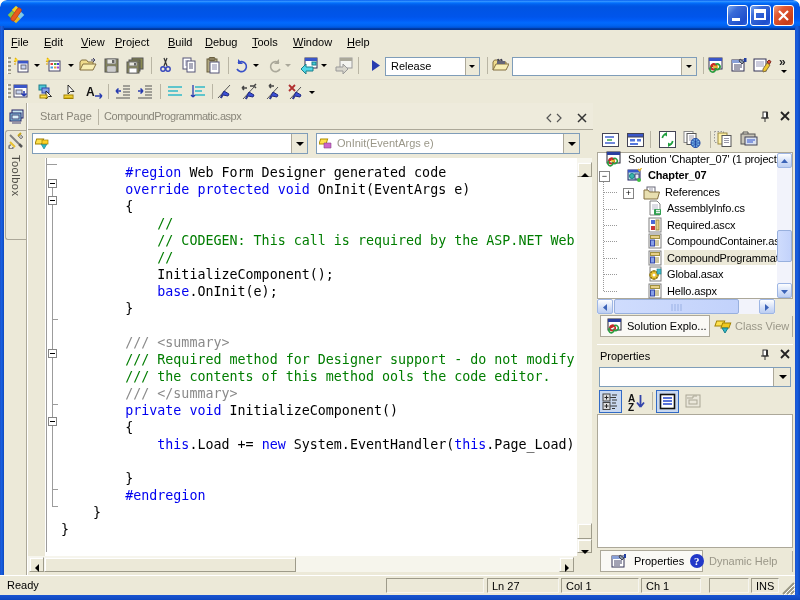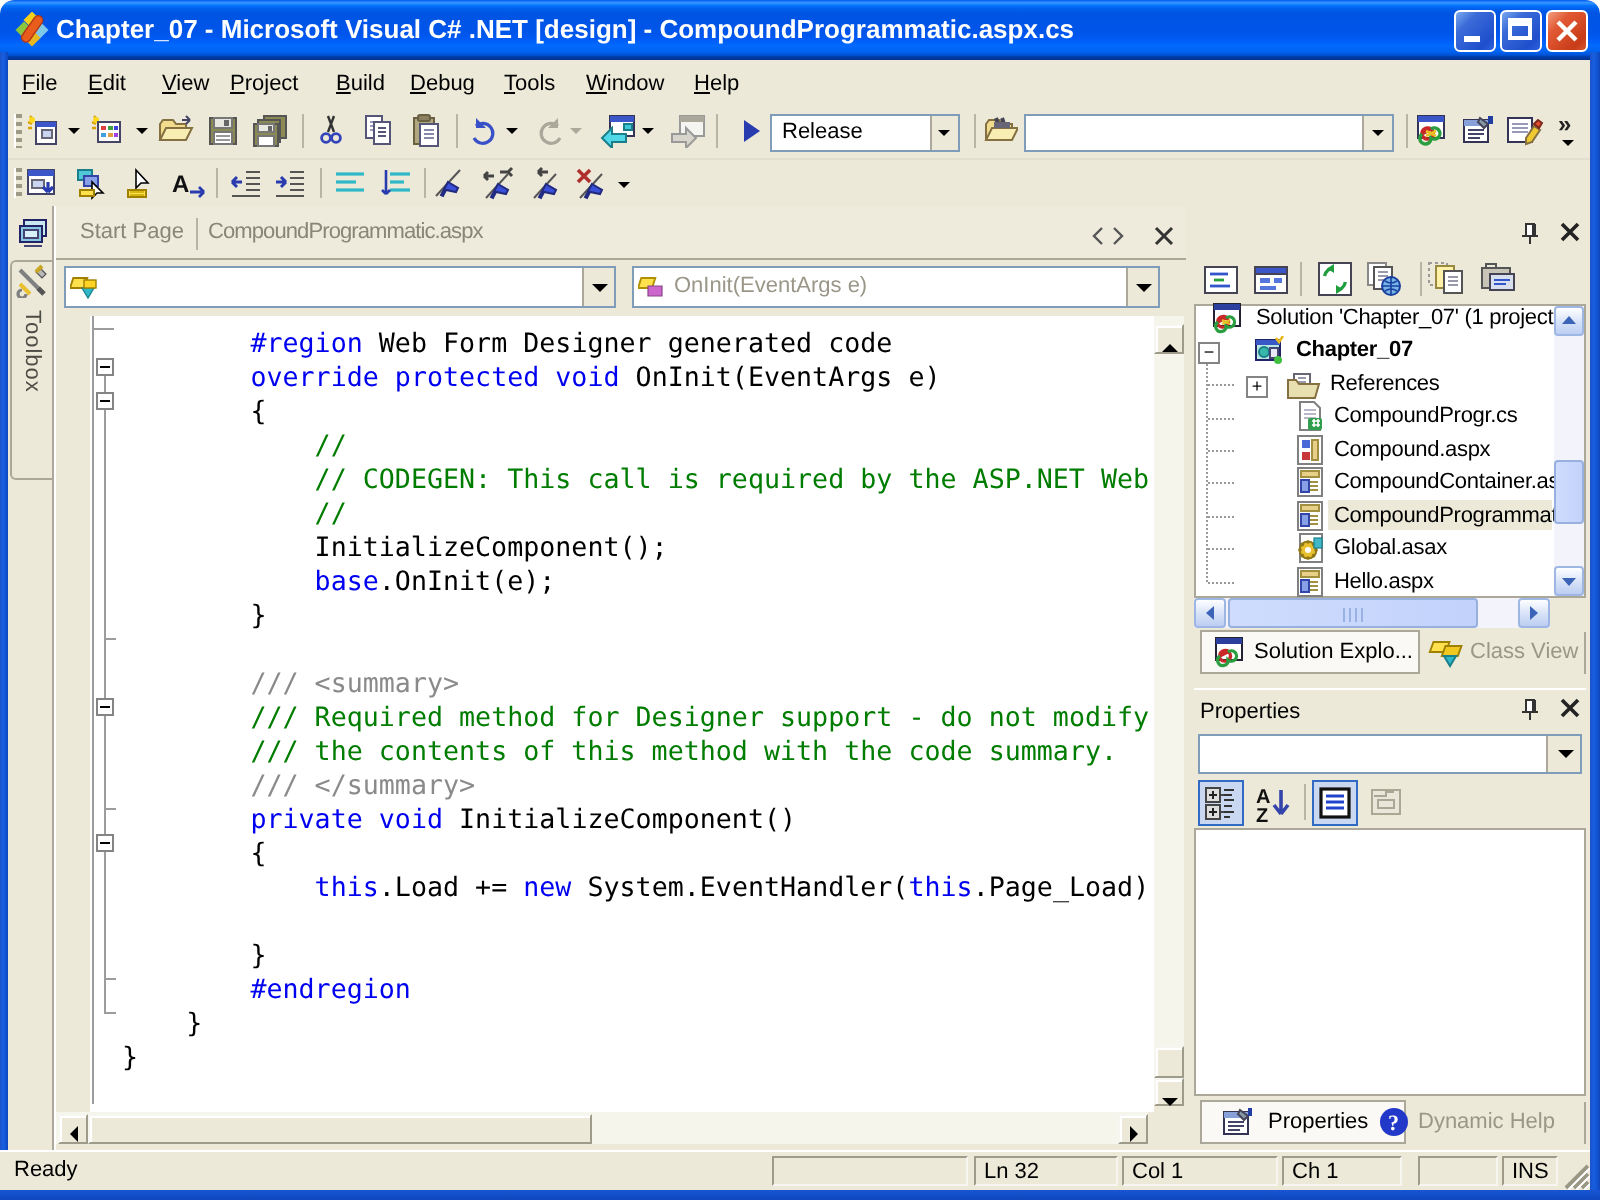--- a/index.html
+++ b/index.html
@@ -54,21 +54,20 @@
 .xthumb{background:linear-gradient(90deg,#CFDCFD,#C2D2FB);border:1px solid #98B0DE;border-radius:2px;box-sizing:border-box;}
 </style></head>
 <body>
 <div id="win">
 
 <div class="ab" id="title"></div>
 <div class="ab frameL"></div>
 <div class="ab frameR"></div>
 <div class="ab frameB"></div>
 <div class="ab" style="left:7px;top:6px;width:18px;height:18px;" id="vsicon"></div>
-<div class="ab txt" style="left:28px;top:7px;color:#fff;font-weight:bold;font-size:13px;white-space:nowrap;">Chapter_07 - Microsoft Visual C# .NET [design] - CompoundProgrammatic.aspx.cs</div>
 <div class="ab tbtn tmin" style="left:727px;"></div>
 <div class="ab tbtn tmax" style="left:750px;"></div>
 <div class="ab tbtn tclose" style="left:773px;"></div>
 
 <div class="ab" id="menubar"></div>
 <div class="mi" style="left:11px"><u>F</u>ile</div>
 <div class="mi" style="left:44px"><u>E</u>dit</div>
 <div class="mi" style="left:81px"><u>V</u>iew</div>
 <div class="mi" style="left:115px"><u>P</u>roject</div>
 <div class="mi" style="left:168px"><u>B</u>uild</div>
@@ -378,21 +377,21 @@
         {
             <span class="c">//</span>
             <span class="c">// CODEGEN: This call is required by the ASP.NET Web For</span>
             <span class="c">//</span>
             InitializeComponent();
             <span class="k">base</span>.OnInit(e);
         }
 
         <span class="g">/// &lt;summary&gt;</span>
         <span class="c">/// Required method for Designer support - do not modify</span>
-        <span class="c">/// the contents of this method with the code summary.</span>
+        <span class="c">/// the contents of this method ools the code editor.</span>
         <span class="g">/// &lt;/summary&gt;</span>
         <span class="k">private void</span> InitializeComponent()
         {
             <span class="k">this</span>.Load += <span class="k">new</span> System.EventHandler(<span class="k">this</span>.Page_Load);
 
         }
         <span class="k">#endregion</span>
     }
 }</pre></div>
 
@@ -486,22 +485,22 @@
 <div class="ab doth" style="left:604px;top:258px;width:14px;height:1px;"></div>
 <div class="ab doth" style="left:604px;top:274px;width:14px;height:1px;"></div>
 <div class="ab doth" style="left:604px;top:291px;width:14px;height:1px;"></div>
 
 <div class="tbox" style="left:599px;top:171px;"><span>−</span></div>
 <div class="tbox" style="left:623px;top:188px;"><span>+</span></div>
 
 <div class="trow" style="left:628px;top:152px;">Solution 'Chapter_07' (1 project</div>
 <div class="trow" style="left:648px;top:168px;font-weight:bold;">Chapter_07</div>
 <div class="trow" style="left:665px;top:185px;">References</div>
-<div class="trow" style="left:667px;top:201px;">CompoundProgr.cs</div>
-<div class="trow" style="left:667px;top:218px;">Compound.aspx</div>
+<div class="trow" style="left:667px;top:201px;">AssemblyInfo.cs</div>
+<div class="trow" style="left:667px;top:218px;">Required.ascx</div>
 <div class="trow" style="left:667px;top:234px;">CompoundContainer.as</div>
 <div class="trow" style="left:667px;top:251px;">CompoundProgrammati</div>
 <div class="trow" style="left:667px;top:267px;">Global.asax</div>
 <div class="trow" style="left:667px;top:284px;">Hello.aspx</div>
 
 <svg class="ab" style="left:605px;top:151px" width="17" height="16" viewBox="0 0 17 16">
       <rect x="2" y="1" width="13" height="11" fill="#fff" stroke="#223"></rect>
       <rect x="2" y="1" width="13" height="3" fill="#2a3f9e"></rect>
       <path d="M4 10 a2.6 2.6 0 1 1 4 2 a2.6 2.6 0 1 1 0 -4 z" fill="none" stroke="#c82828" stroke-width="1.6"></path>
       <path d="M8 8 a2.6 2.6 0 1 1 0 4 a2.6 2.6 0 1 1 -4 -2" fill="none" stroke="#2a9e3f" stroke-width="1.6"></path>
@@ -688,21 +687,21 @@
 <div class="ab" style="left:703px;top:551px;width:90px;height:21px;border-right:1px solid #ACA899;box-sizing:border-box;"></div>
 <svg class="ab" style="left:689px;top:553px" width="16" height="16" viewBox="0 0 16 16">
       <circle cx="8" cy="8" r="7" fill="#2238c8"></circle>
       <text x="5" y="12" font-size="11" font-weight="bold" fill="#fff" font-family="Liberation Serif">?</text>
     </svg>
 <div class="ab" style="left:709px;top:555px;font-size:11px;color:#9a9788;text-align:center;">Dynamic Help</div>
 
 <div class="ab" id="sbar"></div>
 <div class="ab" style="left:7px;top:579px;font-size:11px;">Ready</div>
 <div class="ab spanel" style="left:386px;width:98px;"></div>
-<div class="ab spanel" style="left:487px;width:72px;">Ln 32</div>
+<div class="ab spanel" style="left:487px;width:72px;">Ln 27</div>
 <div class="ab spanel" style="left:561px;width:78px;">Col 1</div>
 <div class="ab spanel" style="left:641px;width:60px;">Ch 1</div>
 <div class="ab spanel" style="left:709px;width:40px;"></div>
 <div class="ab spanel" style="left:751px;width:28px;">INS</div>
 <svg class="ab" style="left:782px;top:582px" width="13" height="13" viewBox="0 0 13 13">
       <g stroke="#999684" stroke-width="2">
         <line x1="12" y1="1" x2="1" y2="12"></line>
         <line x1="12" y1="5" x2="5" y2="12"></line>
         <line x1="12" y1="9" x2="9" y2="12"></line>
       </g>

